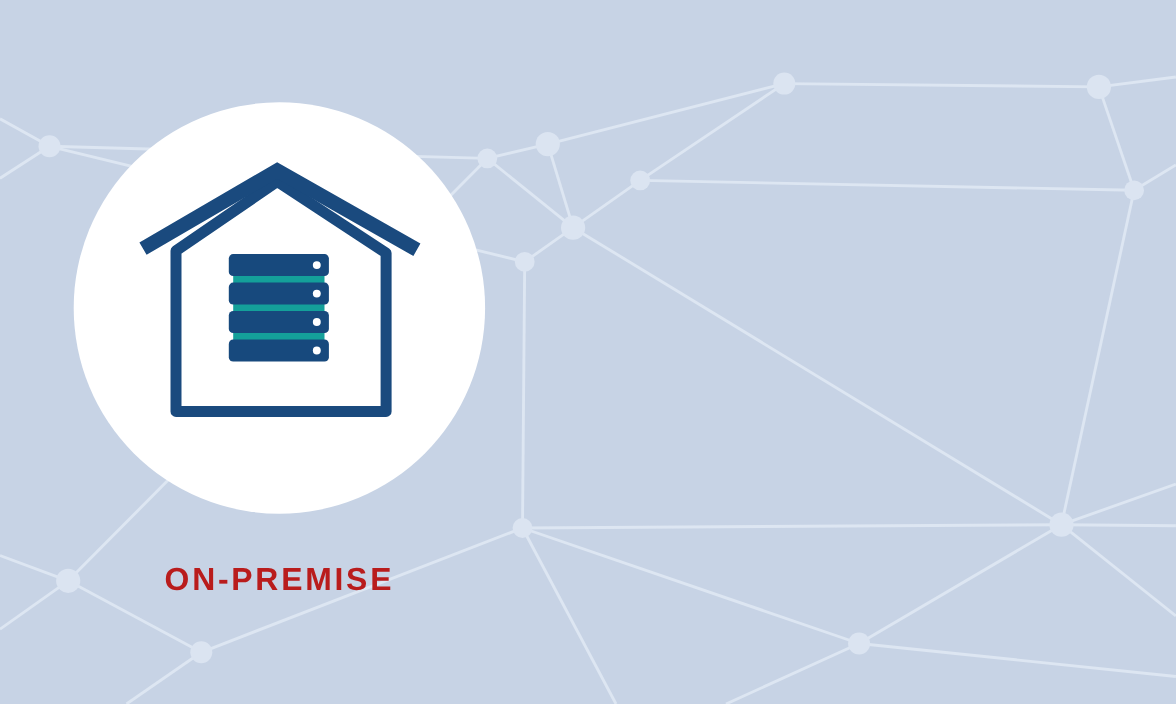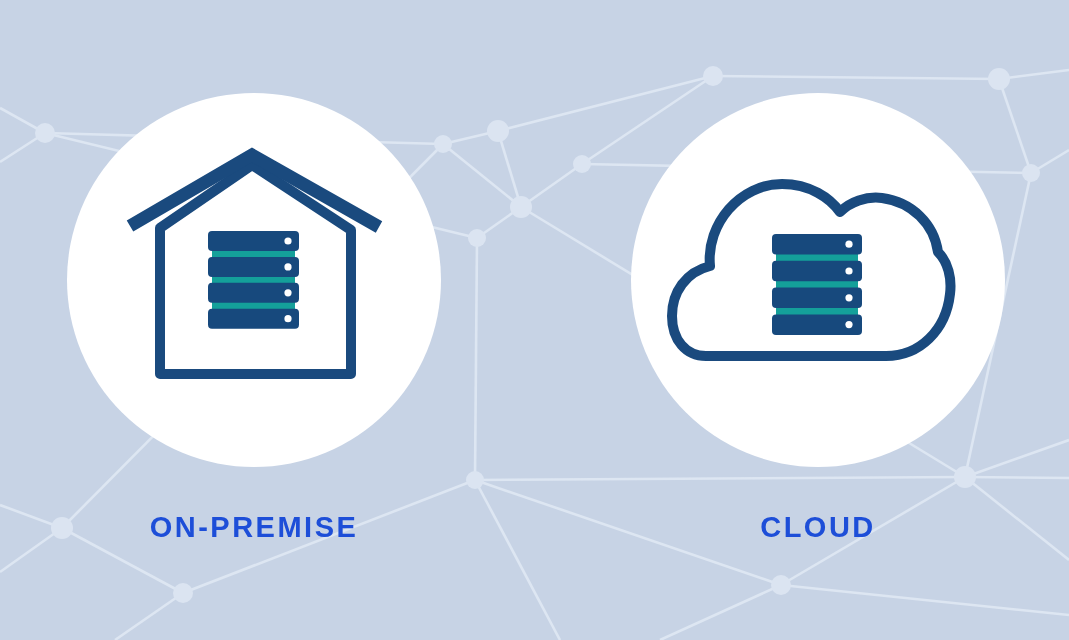--- a/index.html
+++ b/index.html
@@ -22,21 +22,21 @@
   .circle{
     position:relative;width:374px;height:374px;border-radius:50%;
     background:#ffffff;
   }
   .icon-svg{position:absolute;}
   .house-svg{left:55px;top:46px;width:266px;height:249px;}
   .cloud-svg{left:34px;top:80px;width:294px;height:194px;}
   .panel-label{
     margin-top:44px;width:374px;text-align:center;
     font-size:29px;font-weight:700;letter-spacing:2.5px;
-    color:#1d4ed8;
+    color:#b91c1c;
   }
   .outline{fill:#ffffff;stroke:#1a4a7e;}
   .roof{fill:none;stroke:#1a4a7e;stroke-width:13;stroke-linecap:butt;stroke-linejoin:miter;}
   .bar{fill:#17497d;}
   .teal{fill:#14a09a;}
   .led{fill:#ffffff;}
 </style>
 </head>
 <body>
 
@@ -114,44 +114,14 @@
           <circle class="led" cx="164" cy="100" r="3.6"></circle>
           <circle class="led" cx="164" cy="125.9" r="3.6"></circle>
           <circle class="led" cx="164" cy="151.8" r="3.6"></circle>
           <circle class="led" cx="164" cy="177.7" r="3.6"></circle>
         </g>
       </svg>
     </div>
     <figcaption class="panel-label">ON-PREMISE</figcaption>
   </figure>
 
-  <figure class="panel panel-right">
-    <div class="circle">
-      <svg class="icon-svg cloud-svg" viewBox="-2 -2 294 194" aria-hidden="true">
-
-        <path class="outline" stroke-width="10" stroke-linejoin="round" stroke-linecap="round" d="M 39 181
-                 C 19 181, 5 165, 5 141
-                 C 5 117, 19 97, 43 91
-                 C 39 49, 73 9, 115 9
-                 C 143 9, 163 23, 173 37
-                 C 183 27, 199 21, 215 23
-                 C 245 27, 267 49, 271 77
-                 C 281 87, 285 103, 283 119
-                 C 279 155, 253 181, 219 181
-                 Z"></path>
-
-        <g>
-          <rect class="teal" x="109" y="61" width="82" height="93"></rect>
-          <rect class="bar" x="105" y="59" width="90" height="20.5" rx="4"></rect>
-          <rect class="bar" x="105" y="85.8" width="90" height="20.5" rx="4"></rect>
-          <rect class="bar" x="105" y="112.6" width="90" height="20.5" rx="4"></rect>
-          <rect class="bar" x="105" y="139.4" width="90" height="20.5" rx="4"></rect>
-          <circle class="led" cx="182" cy="69.2" r="3.6"></circle>
-          <circle class="led" cx="182" cy="96" r="3.6"></circle>
-          <circle class="led" cx="182" cy="122.8" r="3.6"></circle>
-          <circle class="led" cx="182" cy="149.6" r="3.6"></circle>
-        </g>
-      </svg>
-    </div>
-    <figcaption class="panel-label">CLOUD</figcaption>
-  </figure>
 
 </div>
 
 </body></html>

